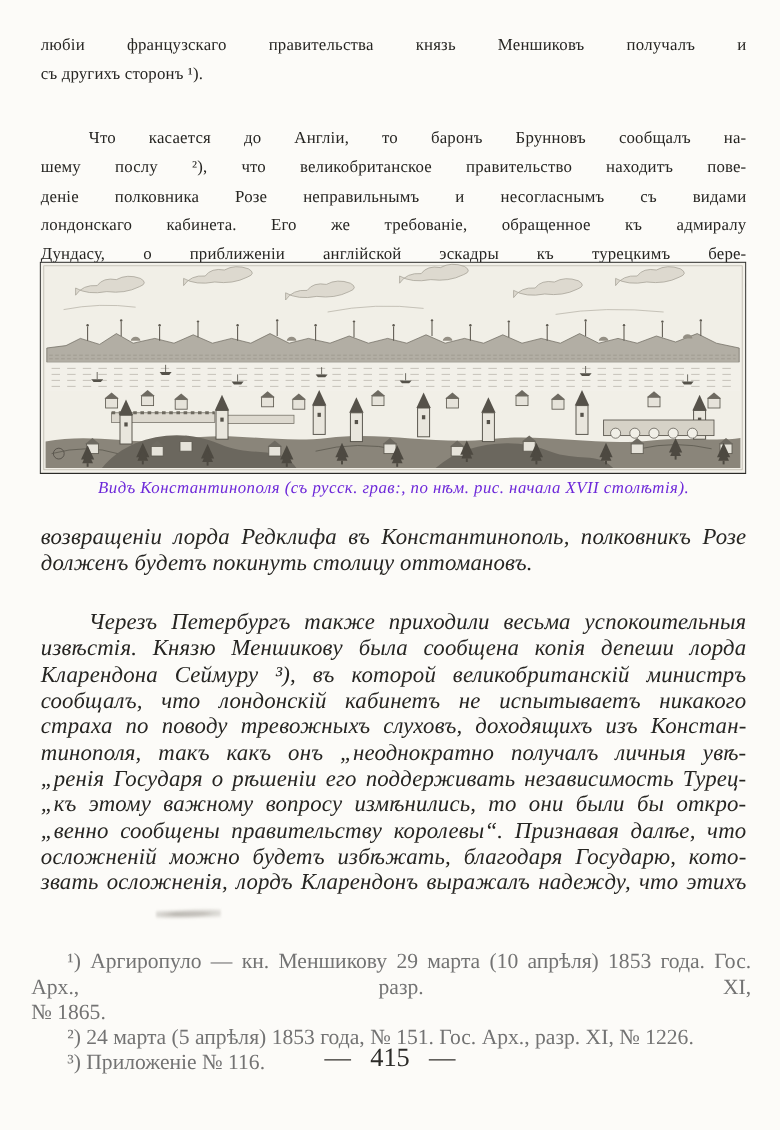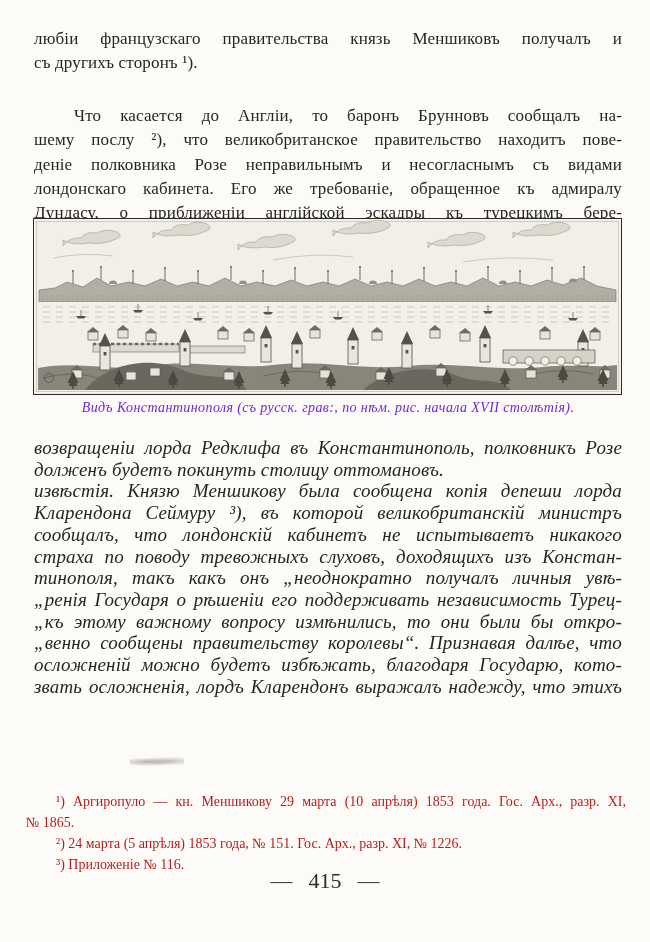--- a/index.html
+++ b/index.html
@@ -1,34 +1,34 @@
 <!DOCTYPE html>
 <html><head>
 <meta charset="utf-8">
 <style>
   html,body{margin:0;padding:0;background:#e8e8e8;}
   .page{position:relative;width:650px;height:942px;background:#fcfbf8;
         font-family:"Liberation Serif","DejaVu Serif",serif;color:#262522;
         overflow:hidden;margin:0 auto;}
   
   .tb{position:absolute;left:34px;width:588px;}
-  #block-top{top:27px;font-size:17px;line-height:24.4px;}
+  #block-top{top:27px;font-size:14px;line-height:24.4px;}
   #block-bottom{top:437px;font-size:19px;line-height:21.7px;font-style:italic;}
   .ln{text-align:justify;text-align-last:justify;white-space:normal;
       letter-spacing:.15px;}
   .ln.end{text-align-last:left;}
   .ln.ind{text-indent:40px;margin-top:28px;}
   
   .figure{position:absolute;top:218px;left:33px;width:589px;height:177px;}
   .figure svg{display:block;}
   .caption{position:absolute;top:400px;left:34px;width:588px;text-align:center;
            font-style:italic;font-size:14px;letter-spacing:.4px;color:#6d28d9;}
   
   .footnotes{position:absolute;top:791px;left:26px;width:600px;
-             font-size:14px;line-height:21px;color:#b91c1c;}
+             font-size:18px;line-height:21px;color:#737373;}
   .fn-ln{text-align:justify;text-align-last:justify;}
   .fn-ln.end{text-align-last:left;}
   .fn-ln.ind{text-indent:30px;}
   
   .pagenum{position:absolute;top:868px;left:0;width:650px;text-align:center;
            font-size:22px;color:#2c2b28;}
   .pagenum .dash{margin:0 16px;color:#3a3935;}
   
   .smudge{position:absolute;top:757px;left:130px;width:54px;height:10px;
           background:radial-gradient(ellipse at 30% 50%,rgba(110,105,95,.45),rgba(110,105,95,0) 60%),
@@ -194,20 +194,21 @@
 
       <circle cx="16" cy="160" r="4.5" fill="none" stroke="#56524a" stroke-width="0.8"></circle>
     </svg>
   </div>
 
   <div class="caption">Видъ Константинополя (съ русск. грав:, по нѣм. рис. начала XVII столѣтія).</div>
 
   <div class="tb" id="block-bottom">
       <div class="ln">возвращеніи лорда Редклифа въ Константинополь, полковникъ Розе</div>
       <div class="ln end">долженъ будетъ покинуть столицу оттомановъ.</div>
+      <div class="ln ind">Черезъ Петербургъ также приходили весьма успокоительныя</div>
       <div class="ln">извѣстія. Князю Меншикову была сообщена копія депеши лорда</div>
       <div class="ln">Кларендона Сеймуру ³), въ которой великобританскій министръ</div>
       <div class="ln">сообщалъ, что лондонскій кабинетъ не испытываетъ никакого</div>
       <div class="ln">страха по поводу тревожныхъ слуховъ, доходящихъ изъ Констан-</div>
       <div class="ln">тинополя, такъ какъ онъ „неоднократно получалъ личныя увѣ-</div>
       <div class="ln">„ренія Государя о рѣшеніи его поддерживать независимость Турец-</div>
       <div class="ln">„къ этому важному вопросу измѣнились, то они были бы откро-</div>
       <div class="ln">„венно сообщены правительству королевы“. Признавая далѣе, что</div>
       <div class="ln">осложненій можно будетъ избѣжать, благодаря Государю, кото-</div>
       <div class="ln">звать осложненія, лордъ Кларендонъ выражалъ надежду, что этихъ</div>

